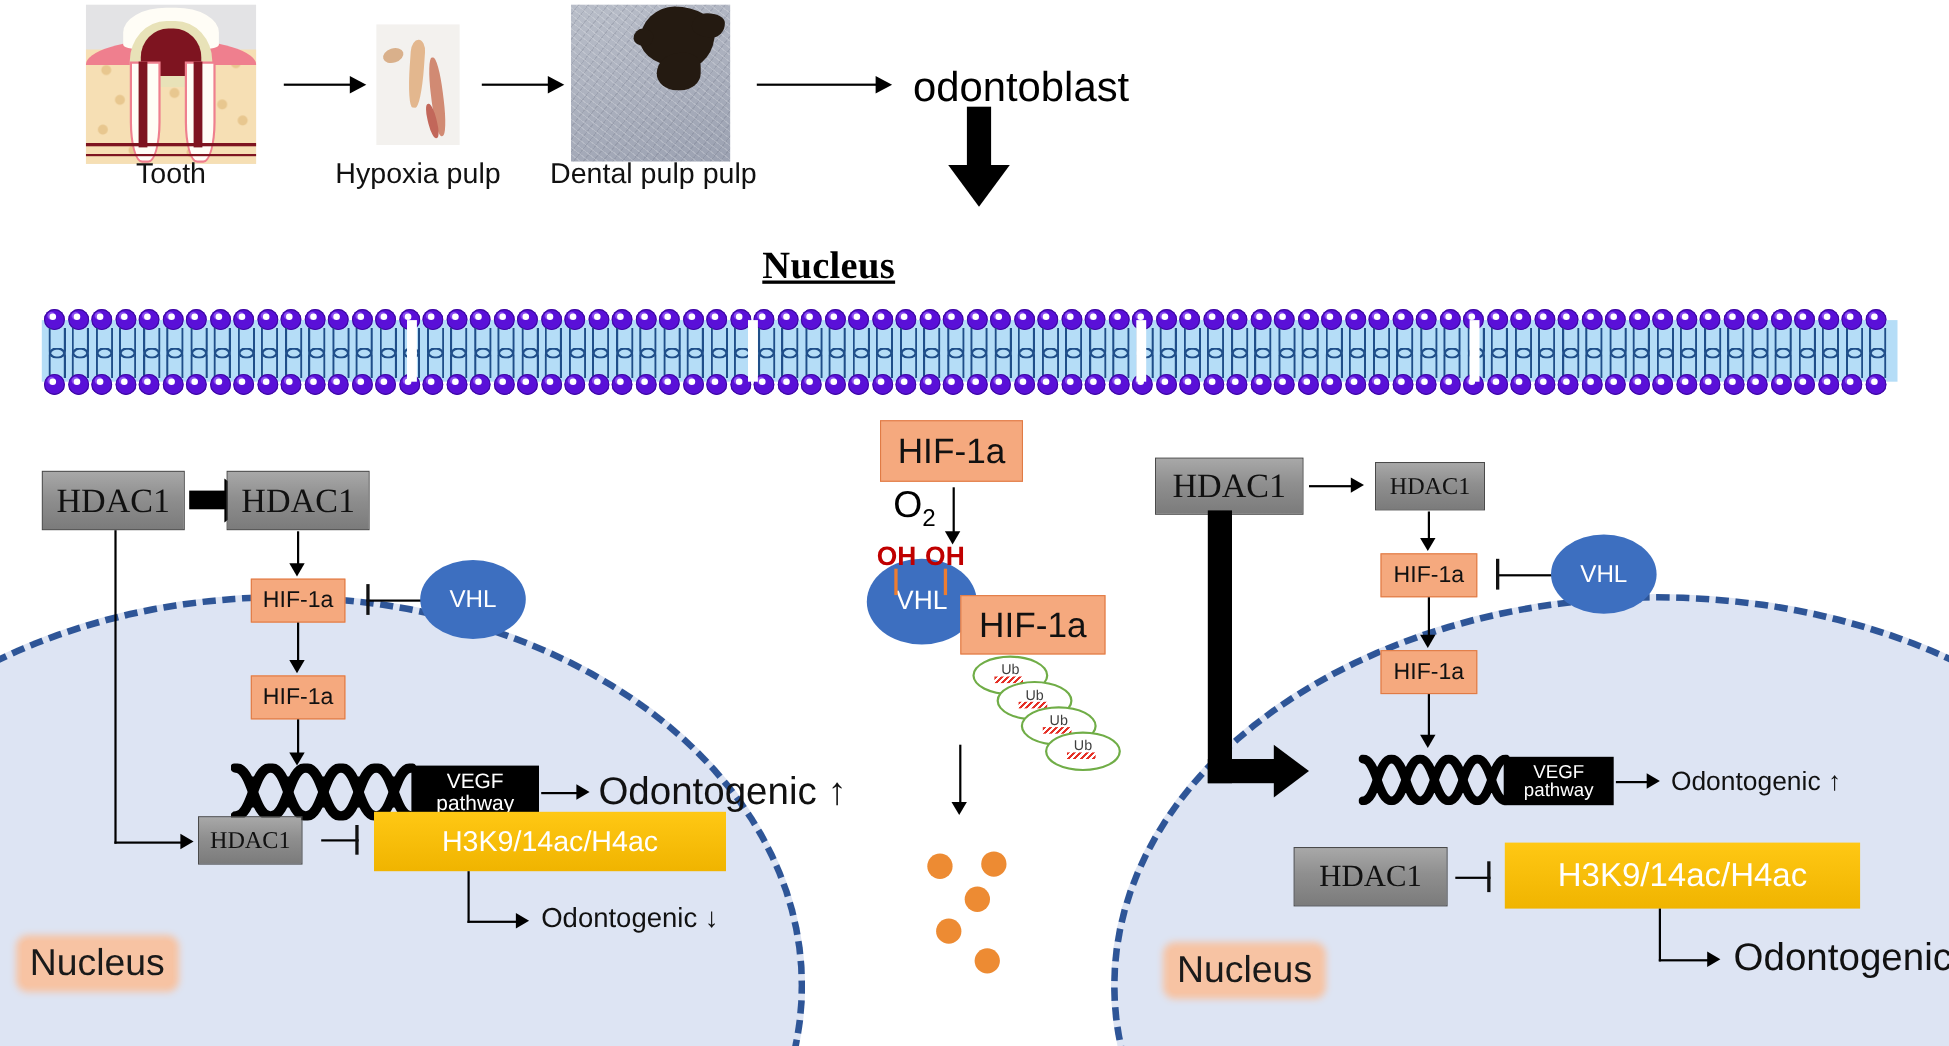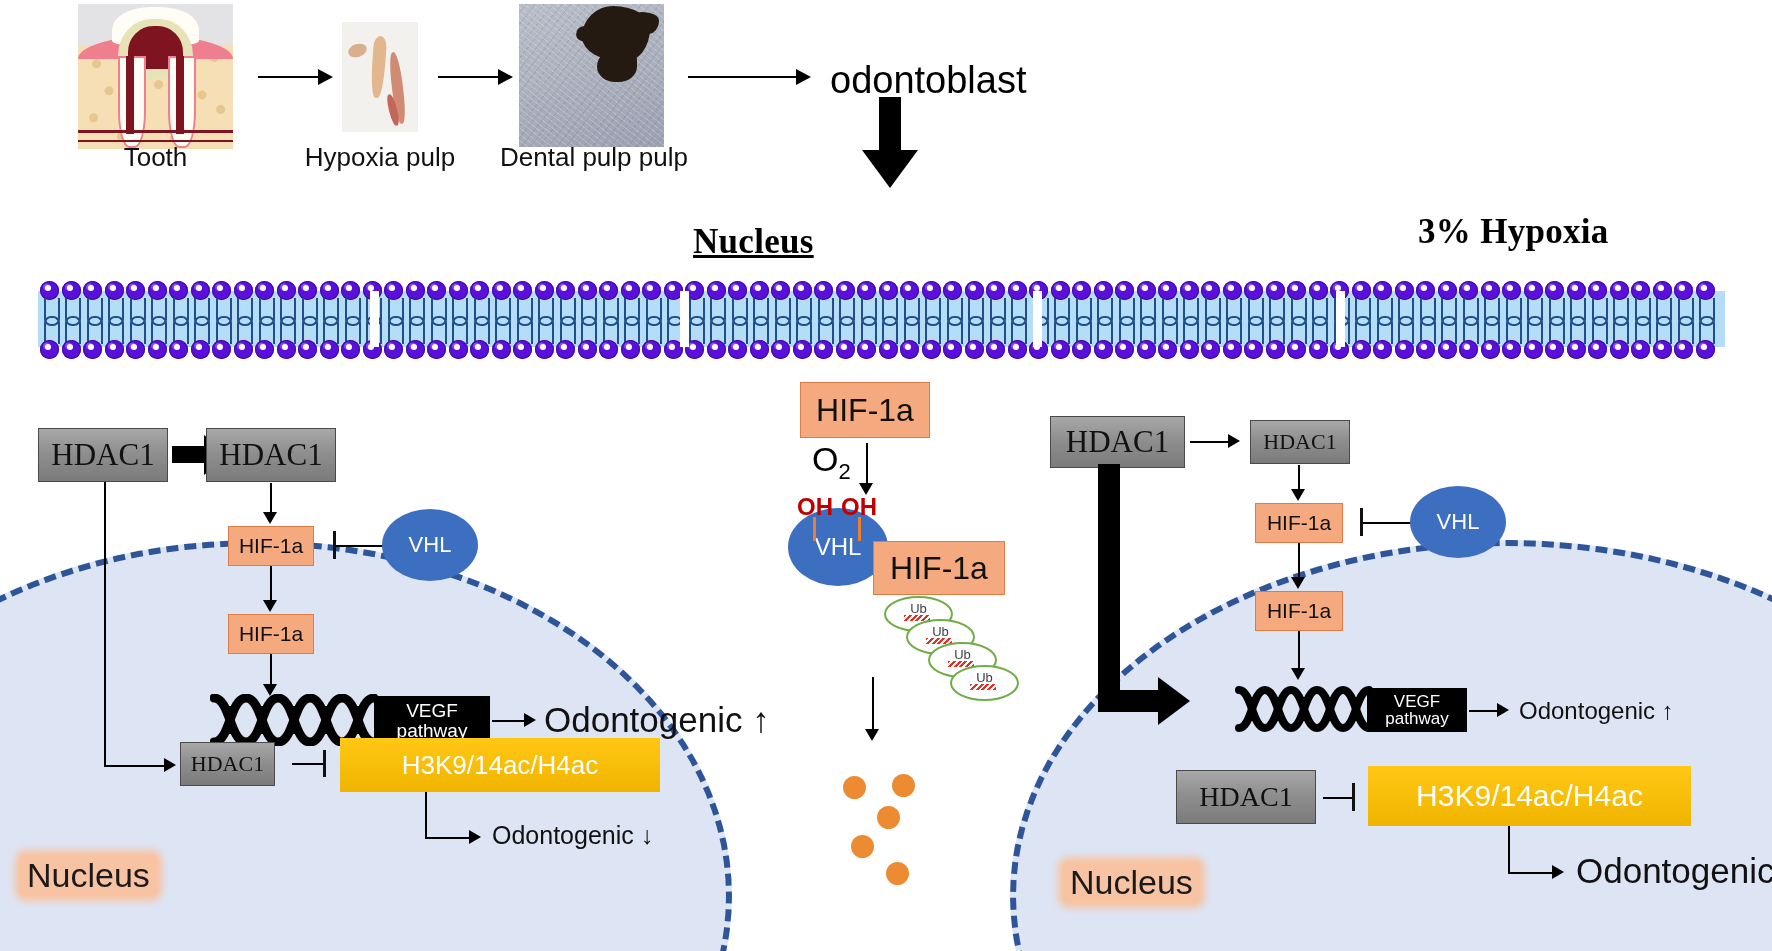--- a/index.html
+++ b/index.html
@@ -174,21 +174,20 @@
 
   <div class="odonto-top" style="left:830px;top:59px;">odontoblast</div>
 
   <div class="fatarrow" style="left:862px;top:97px;width:56px;height:90px;">
     <div style="position:absolute;left:17px;top:0;width:22px;height:55px;background:#000;"></div>
     <div style="position:absolute;left:0;top:53px;width:0;height:0;border-left:28px solid transparent;
          border-right:28px solid transparent;border-top:38px solid #000;"></div>
   </div>
 
   <div class="cond u" style="left:693px;top:222px;">Nucleus</div>
-  <div class="cond" style="left:1418px;top:212px;">3% Hypoxia</div>
 
   <div class="membrane" style="left:38px;top:271px;width:1687px;height:98px;">
     <div class="mem-core"></div>
     <div id="mem-units">
         <div class="head" style="left:2px;top:10px;"></div>
         <div class="tail" style="left:5.5px;top:27px;"></div>
         <div class="tail" style="left:5.5px;top:45px;transform:rotate(180deg);"></div>
         <div class="head" style="left:2px;top:69px;"></div>
         <div class="head" style="left:23.5px;top:10px;"></div>
         <div class="tail" style="left:27px;top:27px;"></div>

